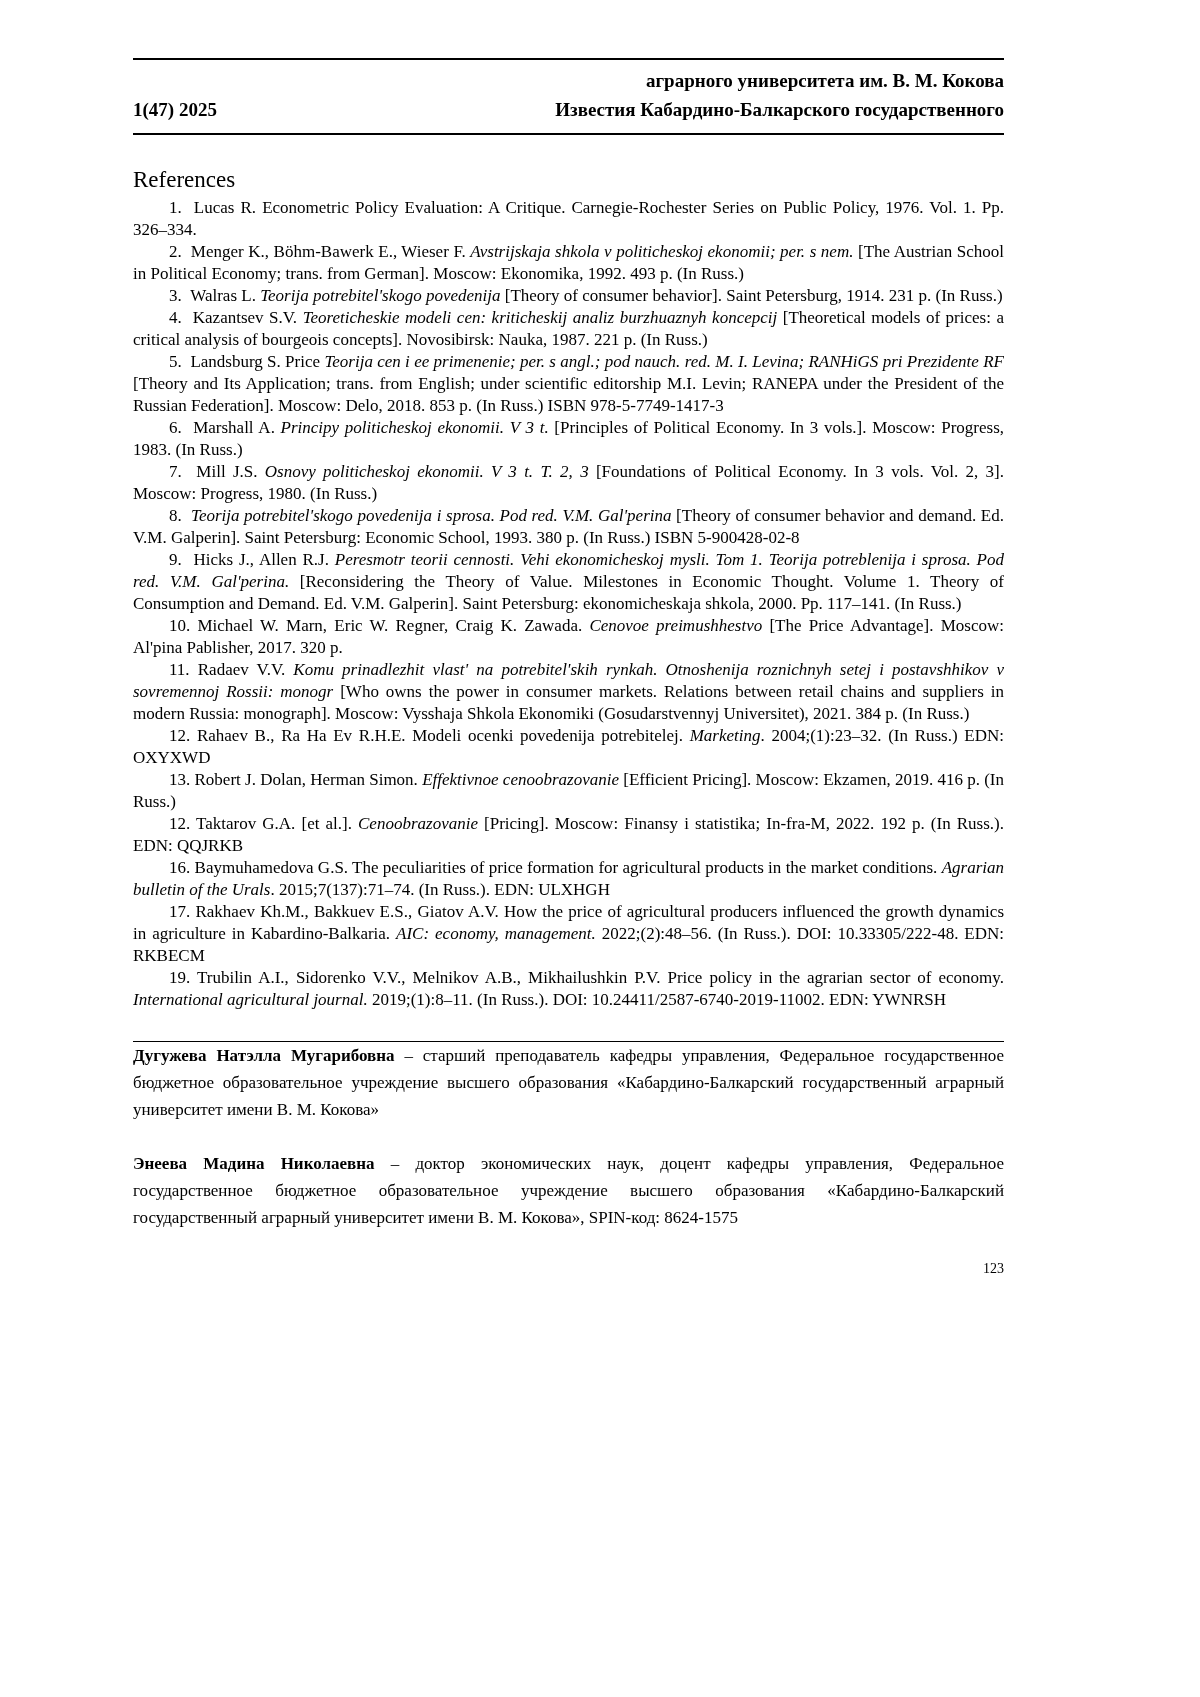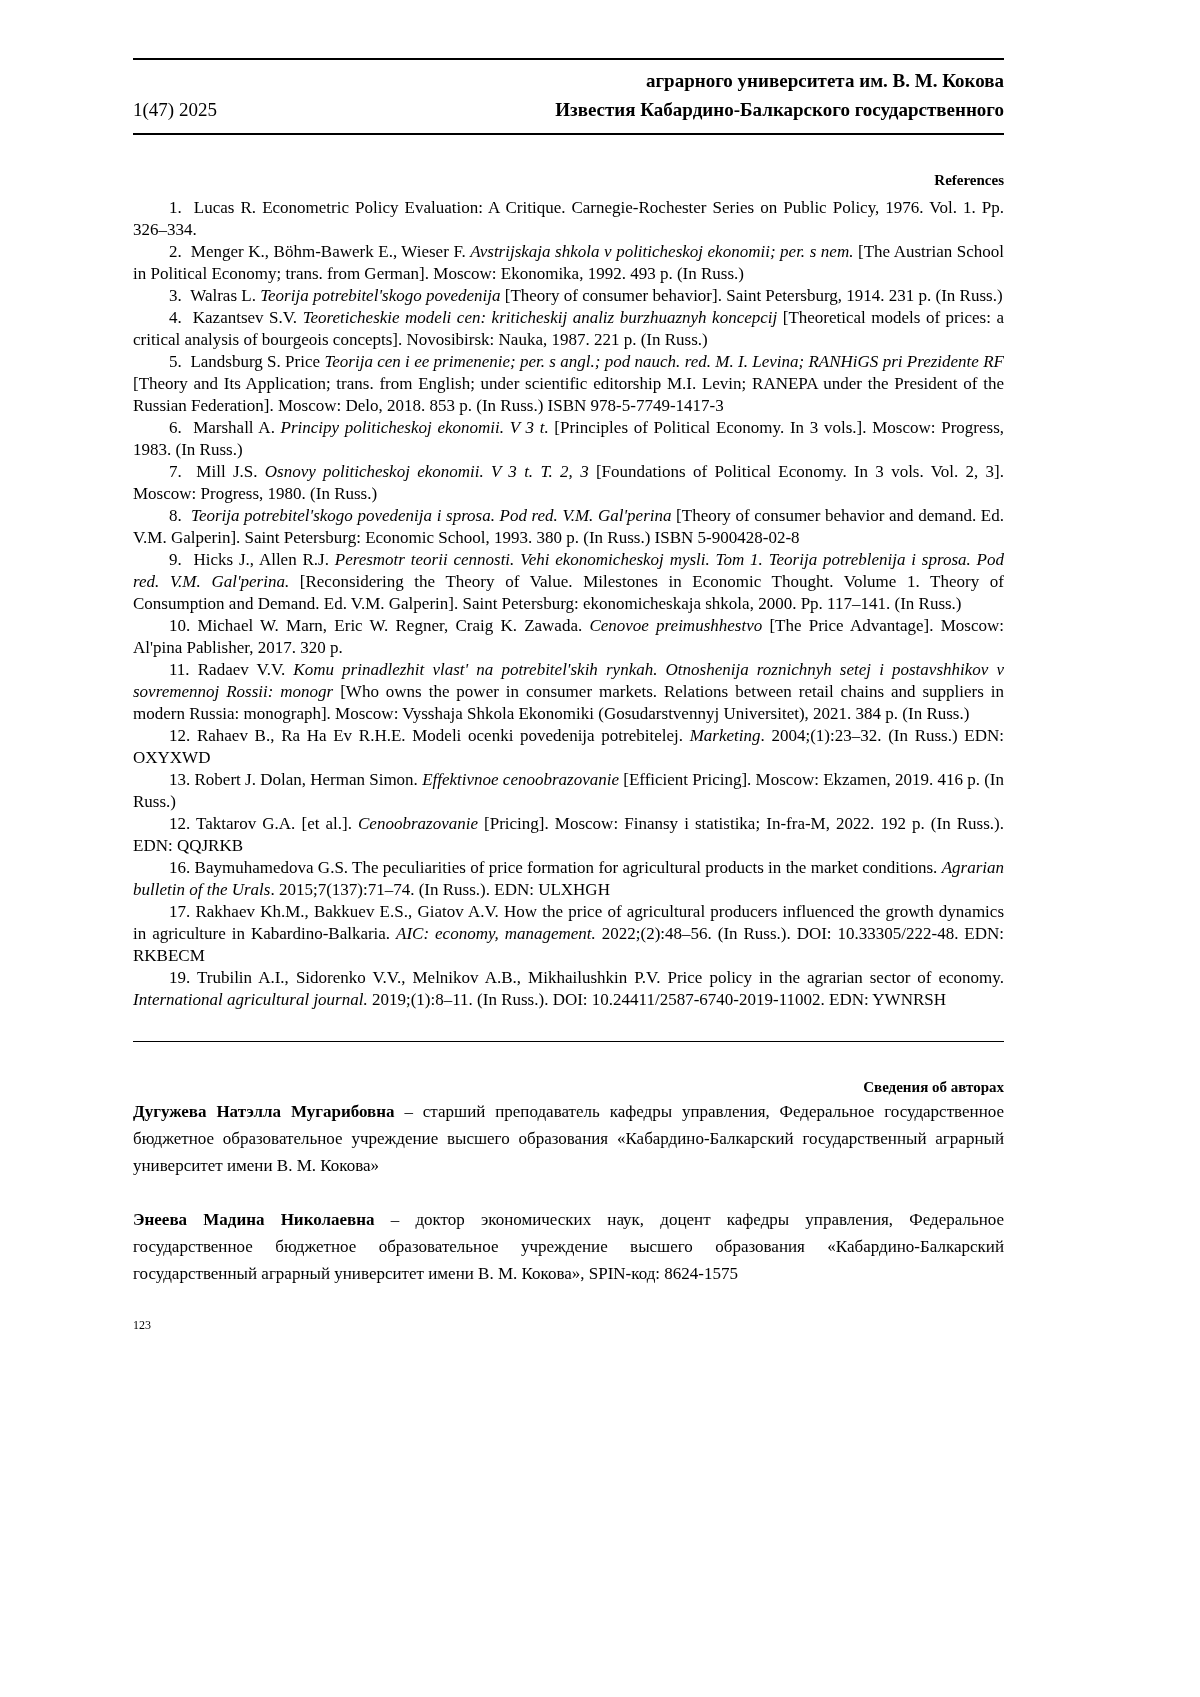--- a/index.html
+++ b/index.html
@@ -17,36 +17,36 @@
   }
   .header {
     border-top: 2px solid #000;
     border-bottom: 2px solid #000;
     padding: 6px 0 9px 0;
     display: flex;
     justify-content: space-between;
     align-items: flex-end;
   }
   .issue {
-    font-weight: normal;
+    font-weight: bold;
     font-size: 19px;
     line-height: 29px;
     white-space: nowrap;
     text-align: right;
   }
   .journal-title {
     text-align: right;
     font-weight: bold;
     font-size: 19px;
     line-height: 29px;
   }
   .section-title {
-    text-align: right;
-    font-weight: bold;
-    font-size: 15px;
+    text-align: left;
+    font-weight: normal;
+    font-size: 23px;
     line-height: 22px;
     margin: 34px 0 0 0;
   }
   .references { margin-top: 6px; }
   .ref-item {
     margin: 0;
     text-indent: 36px;
     text-align: justify;
     font-size: 17px;
     line-height: 22px;
@@ -59,22 +59,22 @@
     margin: 30px 0 0 0;
   }
   .authors { }
   .author-item {
     margin: 0 0 27px 0;
     text-align: justify;
     font-size: 17px;
     line-height: 27px;
   }
   .page-number {
-    text-align: left;
-    font-size: 12px;
+    text-align: right;
+    font-size: 14px;
     line-height: 22px;
     margin-top: 0;
   }
 </style>
 </head>
 <body>
 
 <div class="page">
 
   <div class="header">
@@ -102,21 +102,20 @@
       <p class="ref-item"><span>12. Rahaev B., Ra Ha Ev R.H.E. Modeli ocenki povedenija potrebitelej. </span><span class="it">Marketing</span><span>. 2004;(1):23–32. (In Russ.) EDN: OXYXWD</span></p>
       <p class="ref-item"><span>13. Robert J. Dolan, Herman Simon. </span><span class="it">Effektivnoe cenoobrazovanie</span><span> [Efficient Pricing]. Moscow: Ekzamen, 2019. 416 p. (In Russ.)</span></p>
       <p class="ref-item"><span>12. Taktarov G.A. [et al.]. </span><span class="it">Cenoobrazovanie</span><span> [Pricing]. Moscow: Finansy i statistika; In-fra-M, 2022. 192 p. (In Russ.). EDN: QQJRKB</span></p>
       <p class="ref-item"><span>16. Baymuhamedova G.S. The peculiarities of price formation for agricultural products in the market conditions. </span><span class="it">Agrarian bulletin of the Urals</span><span>. 2015;7(137):71–74. (In Russ.). EDN: ULXHGH</span></p>
       <p class="ref-item"><span>17. Rakhaev Kh.M., Bakkuev E.S., Giatov A.V. How the price of agricultural producers influenced the growth dynamics in agriculture in Kabardino-Balkaria. </span><span class="it">AIC: economy, management.</span><span> 2022;(2):48–56. (In Russ.). DOI: 10.33305/222-48. EDN: RKBECM</span></p>
       <p class="ref-item"><span>19. Trubilin A.I., Sidorenko V.V., Melnikov A.B., Mikhailushkin P.V. Price policy in the agrarian sector of economy. </span><span class="it">International agricultural journal.</span><span> 2019;(1):8–11. (In Russ.). DOI: 10.24411/2587-6740-2019-11002. EDN: YWNRSH</span></p>
     </div>
 
   <hr class="divider">
 
-  <h2 class="section-title">Сведения об авторах</h2>
 
   <div class="authors">
       <p class="author-item"><span class="bd">Дугужева Натэлла Мугарибовна</span><span> – старший преподаватель кафедры управления, Федеральное государственное бюджетное образовательное учреждение высшего образования «Кабардино-Балкарский государственный аграрный университет имени В. М. Кокова»</span></p>
       <p class="author-item"><span class="bd">Энеева Мадина Николаевна</span><span> – доктор экономических наук, доцент кафедры управления, Федеральное государственное бюджетное образовательное учреждение высшего образования «Кабардино-Балкарский государственный аграрный университет имени В. М. Кокова», SPIN-код: 8624-1575</span></p>
     </div>
 
   <div class="page-number">123</div>
 
 </div>
 

